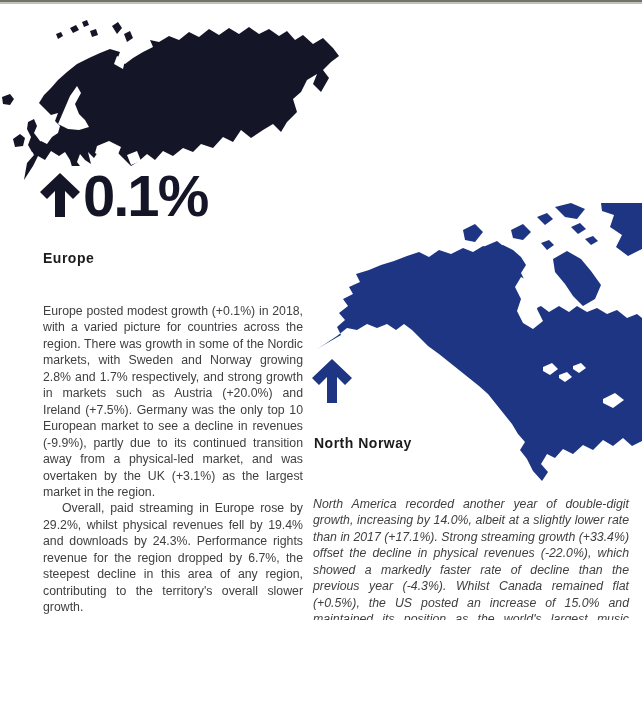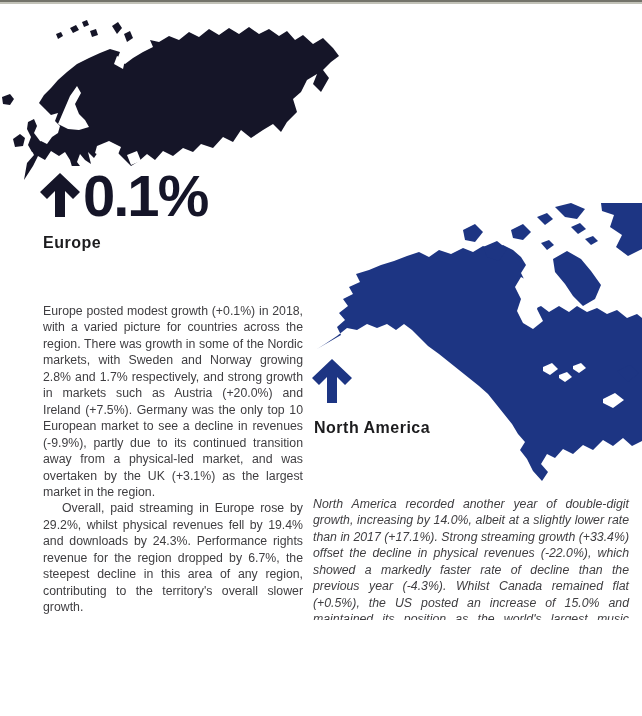--- a/index.html
+++ b/index.html
@@ -22,22 +22,22 @@
   }
   .stat-europe{left:38px;top:166px;color:var(--europe-ink,#151528);}
   .stat-na{left:310px;top:352px;color:var(--na-blue,#1d3583);}
   .arrow{width:40px;height:46px;margin:0 3px 2px 0;flex:0 0 auto;}
   .arrow path{fill:currentColor;}
   .stat-value{
     font-size:58px;line-height:48px;font-weight:700;letter-spacing:-2px;
     font-family:"Liberation Sans",sans-serif;white-space:nowrap;
   }
   .region-label{
-    position:absolute;font-size:16px;font-weight:700;letter-spacing:.5px;
-    color:var(--label-ink,#1c1c1e);white-space:nowrap;
+    position:absolute;font-size:14px;font-weight:700;letter-spacing:.5px;
+    color:var(--label-ink,#1c1c1e);white-space:nowrap;margin-top:16px;
   }
   .label-europe{left:43px;top:234px;}
   .label-na{left:314px;top:419px;}
   .body{
     position:absolute;color:var(--body-ink,#3f3e41);
     font-size:12.3px;line-height:16.45px;text-align:justify;
   }
   .body p{margin:0;}
   .body p.indent{text-indent:19px;}
   .body-europe{left:43px;top:303px;width:260px;}
@@ -120,20 +120,20 @@
 
       <path class="sea" d="M288 196 l12 -6 l9 7 l-11 8 l-10 -5 Z"></path>
     </svg>
 
     <div class="stat stat-na">
       <svg class="arrow" viewBox="0 0 40 44" aria-hidden="true">
         <path d="M20 0 L40 19 L33 26 L25 18 L25 44 L15 44 L15 18 L7 26 L0 19 Z"></path>
       </svg>
     </div>
 
-    <div class="region-label label-na">North America</div>
+    <div class="region-label label-na">North Norway</div>
 
     <div class="body body-na">
       <p>North America recorded another year of double-digit growth, increasing by 14.0%, albeit at a slightly lower rate than in 2017 (+17.1%). Strong streaming growth (+33.4%) offset the decline in physical revenues (-22.0%), which showed a markedly faster rate of decline than the previous year (-4.3%). Whilst Canada remained flat (+0.5%), the US posted an increase of 15.0% and maintained its position as the world's largest music market. A predominantly digital market (74.2% of recorded music revenues), the fastest growing format in the US was paid streaming, which accounted for well over half (59.4%) of digital revenue.</p>
     </div>
   </section>
 
 </div>
 
 </body></html>

